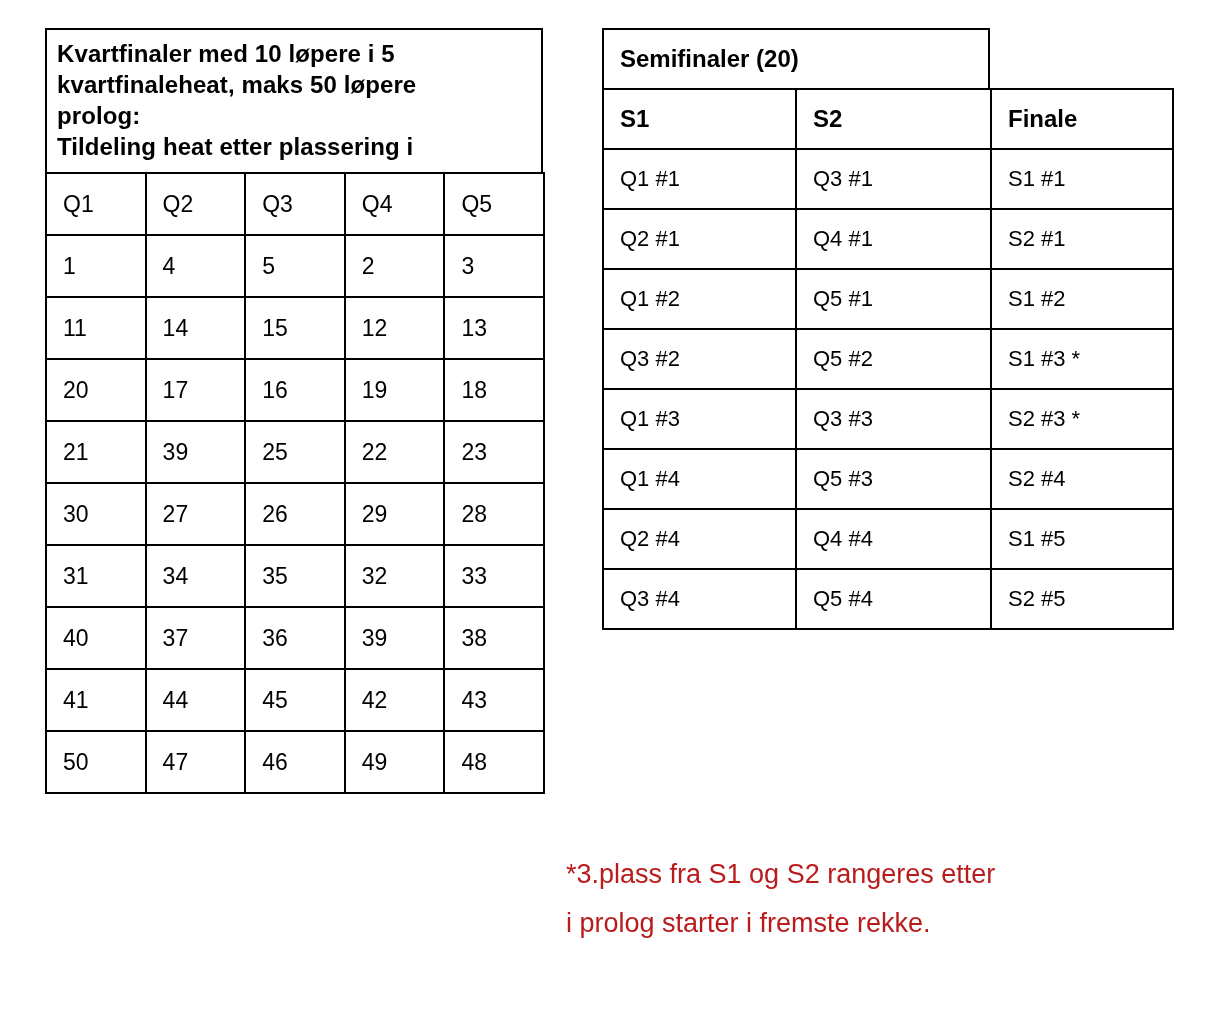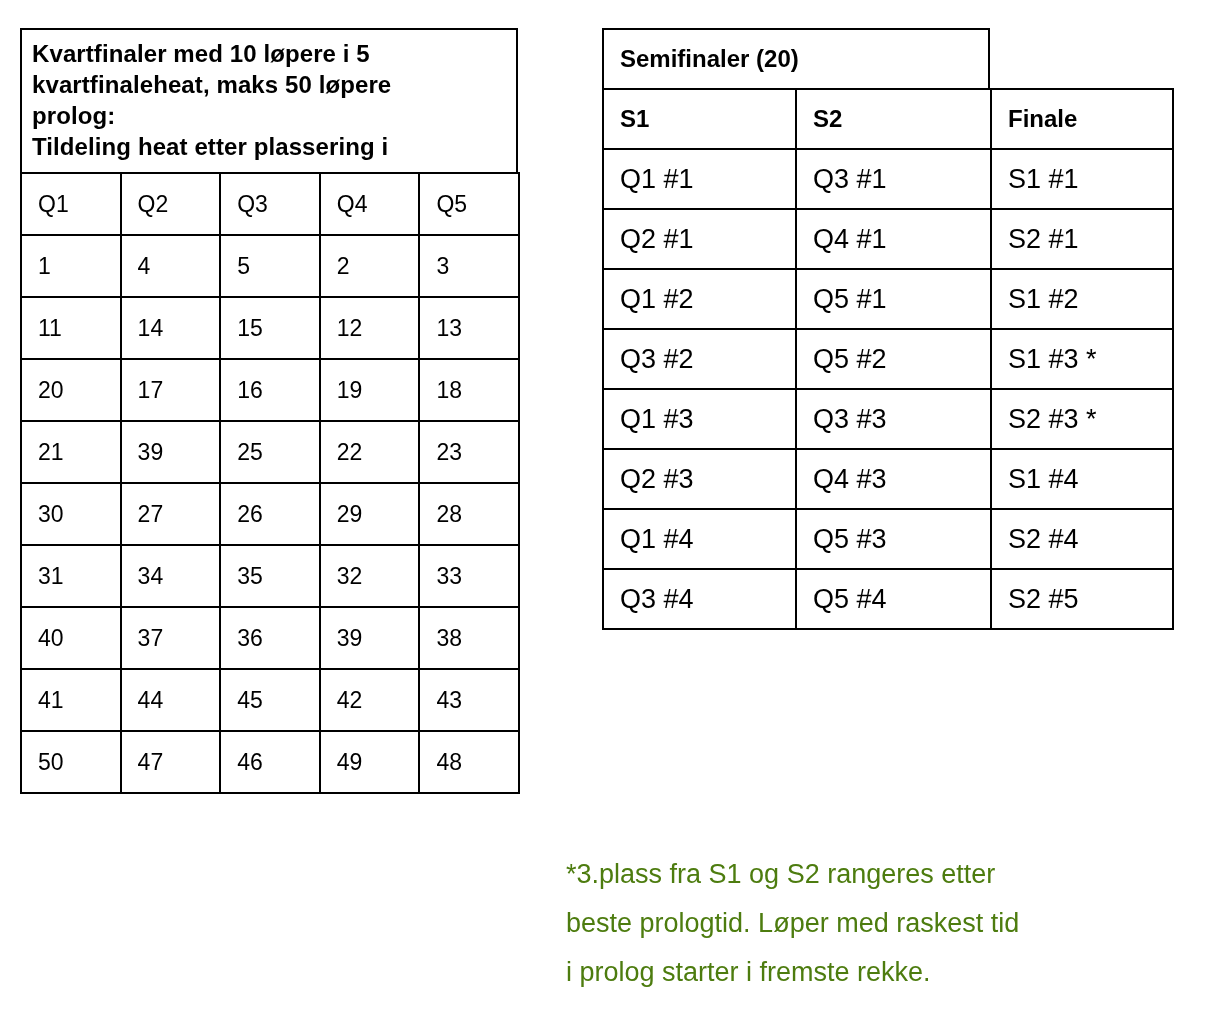--- a/index.html
+++ b/index.html
@@ -12,21 +12,21 @@
     height: 1020px;
     font-family: "Liberation Sans", sans-serif;
     color: #000000;
     position: relative;
     overflow: hidden;
   }
 
   
   #left-block {
     position: absolute;
-    left: 20px;
+    left: 45px;
     top: 28px;
     width: 498px;
   }
 
   #intro-box {
     border: 2px solid #000;
     box-sizing: border-box;
     width: 498px;
     padding: 8px 10px 10px 10px;
   }
@@ -91,32 +91,32 @@
   #semi-table col.c3 { width: 182px; }
   #semi-table th, #semi-table td {
     height: 60px;
     padding: 0 0 0 16px;
   }
   #semi-table th {
     font-weight: bold;
     font-size: 24px;
   }
   #semi-table td {
-    font-size: 27px;
+    font-size: 22px;
   }
 
   
   #footnote {
     position: absolute;
     left: 566px;
     top: 850px;
     width: 640px;
     font-size: 27px;
     line-height: 49px;
-    color: #4d7c0f;
+    color: #b91c1c;
   }
 </style>
 </head>
 <body>
 
 <div id="left-block">
 
   <div id="intro-box">
     <div class="intro-line">Kvartfinaler med 10 løpere i 5</div>
     <div class="intro-line">kvartfinaleheat, maks 50 løpere</div>
@@ -244,35 +244,34 @@
         <td>Q3 #2</td>
         <td>Q5 #2</td>
         <td>S1 #3 *</td>
       </tr>
       <tr>
         <td>Q1 #3</td>
         <td>Q3 #3</td>
         <td>S2 #3 *</td>
       </tr>
       <tr>
-        <td>Q2 #3</td>
-        <td>Q4 #3</td>
-        <td>S1 #4</td>
-      </tr>
-      <tr>
         <td>Q1 #4</td>
         <td>Q5 #3</td>
         <td>S2 #4</td>
       </tr>
       <tr>
+        <td>Q2 #4</td>
+        <td>Q4 #4</td>
+        <td>S1 #5</td>
+      </tr>
+      <tr>
         <td>Q3 #4</td>
         <td>Q5 #4</td>
         <td>S2 #5</td>
       </tr>
     </tbody>
   </table>
 </div>
 
 <div id="footnote">
   <div>*3.plass fra S1 og S2 rangeres etter</div>
-  <div>beste prologtid. Løper med raskest tid</div>
   <div>i prolog starter i fremste rekke.</div>
 </div>
 
 </body></html>

